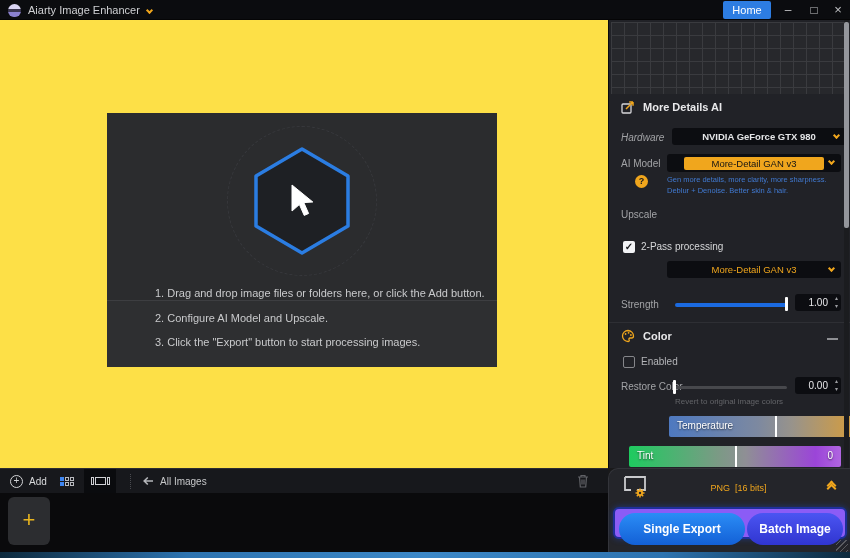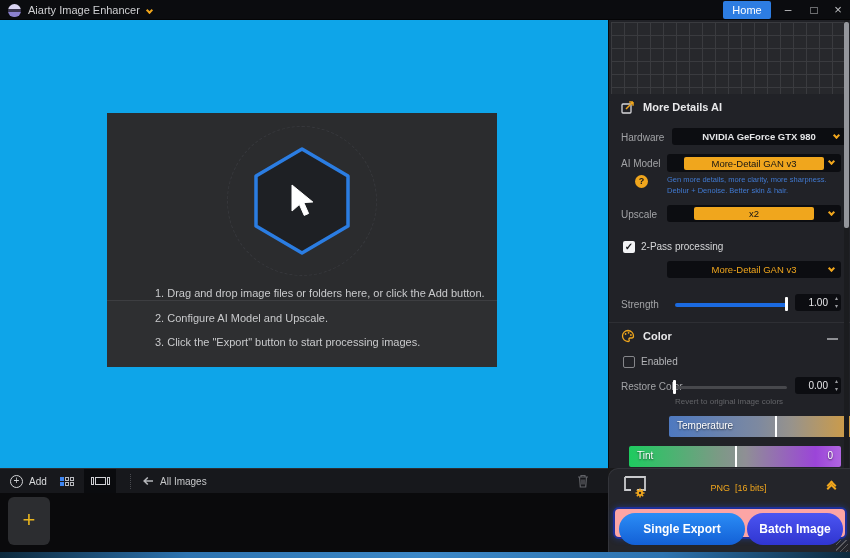--- a/index.html
+++ b/index.html
@@ -15,41 +15,41 @@
   #titlebar{left:0;top:0;width:850px;height:20px;background:#0b0c0f;border-bottom:1px solid #050506;}
   #app-menu{left:8px;top:2px;height:16px;display:flex;align-items:center;gap:7px;cursor:default;}
   #app-logo{width:13px;height:13px;border-radius:50% 50% 46% 46%;background:linear-gradient(180deg,#d9d4f2 0 42%,#3a3650 42% 58%,#8b81cf 58% 100%);}
   #app-title{font-size:11px;color:#cfd0d3;}
   .chevd{display:inline-block;width:5px;height:5px;border-right:2px solid var(--yellow);border-bottom:2px solid var(--yellow);transform:rotate(45deg);}
   #home-btn{left:723px;top:1px;width:48px;height:18px;background:#2d7de2;border-radius:2px;color:#fff;font-size:11px;text-align:center;line-height:18px;}
   .winctl{top:0;width:20px;height:20px;color:#bfc0c3;font-size:12px;text-align:center;line-height:20px;}
   #ctl-min{left:778px;} #ctl-max{left:804px;} #ctl-close{left:828px;font-size:13px;}
 
   
-  #canvas{left:0;top:20px;width:608px;height:448px;background:#0ea5e9;}
+  #canvas{left:0;top:20px;width:608px;height:448px;background:#fde047;}
   #drop-panel{left:107px;top:93px;width:390px;height:254px;background:linear-gradient(180deg,#2b2c2e 0 73.5%,#2e2f31 73.5% 100%);}
   #drop-divider{left:0;top:187px;width:390px;height:1px;background:#3d3e41;}
   #dash-circle{left:120px;top:13px;width:150px;height:150px;border:1px dashed #37383c;border-radius:50%;}
   #hexwrap{left:143px;top:32px;width:104px;height:112px;}
   .instr{left:48px;width:340px;font-size:11px;color:#c9cacc;white-space:nowrap;}
   #instr1{top:174px;} #instr2{top:199px;} #instr3{top:223px;}
 
   
   #sidebar{left:608px;top:20px;width:242px;height:448px;background:var(--sidebg);border-left:1px solid #0a0a0b;}
   #grid-tex{left:2px;top:2px;width:236px;height:72px;background-color:#27282c;
     background-image:linear-gradient(#3a3b3f 1px,transparent 1px),linear-gradient(90deg,#3a3b3f 1px,transparent 1px);
     background-size:13px 13px;}
   .sec-head{display:flex;align-items:center;gap:8px;font-size:11px;font-weight:bold;color:#e8e8ea;}
   #md-head{left:12px;top:80px;}
   .rowlab{font-size:10px;color:#a2a3a6;}
   .dd{background:var(--ddbg);border-radius:3px;height:17px;display:flex;align-items:center;justify-content:center;}
   .ddtext{font-size:9.5px;color:#e4e5e7;}
   .dd .chevd{position:absolute;right:7px;top:5px;}
   .badge{background:var(--yellow);border-radius:2px;color:#141414;font-size:9.5px;line-height:13px;height:13px;text-align:center;}
-  #hw-label{left:12px;top:112px;} #hw-dd{left:63px;top:108px;width:174px;font-weight:bold;}
+  #hw-label{left:12px;top:112px;font-style:italic;} #hw-dd{left:63px;top:108px;width:174px;font-weight:bold;}
   #aim-label{left:12px;top:138px;} #aim-dd{left:58px;top:134px;width:174px;height:18px;}
   #aim-badge{width:140px;}
   #help-icon{left:26px;top:155px;width:13px;height:13px;border-radius:50%;background:var(--yellow);color:#17181c;font-weight:bold;font-size:9px;line-height:13px;text-align:center;}
   .desc{left:58px;width:182px;font-size:7.5px;color:var(--descblue);white-space:nowrap;}
   #desc1{top:155px;} #desc2{top:166px;}
   #up-label{left:12px;top:189px;} #up-dd{left:58px;top:185px;width:174px;}
   #up-badge{width:120px;}
   .cb-on{width:12px;height:12px;border-radius:2px;background:#f2f3f5;color:#15161a;font-size:10px;font-weight:bold;line-height:12px;text-align:center;}
   .cb-off{width:12px;height:12px;border-radius:2px;border:1px solid #85868a;background:transparent;}
   #twopass-cb{left:14px;top:221px;} #twopass-label{left:32px;top:221px;font-size:10px;color:#d6d7d9;}
@@ -103,21 +103,21 @@
   
   #export-card{left:608px;top:468px;width:242px;height:84px;background:#24252a;border-top-left-radius:10px;border-top:1px solid #33343a;border-left:1px solid #33343a;}
   #exp-row{left:0;top:0;width:242px;height:36px;display:flex;align-items:center;}
   #exp-icon{margin-left:14px;}
   #exp-texts{flex:1;text-align:center;}
   #exp-title{font-size:10.5px;color:#e9e9eb;}
   #exp-format{font-size:9px;color:var(--yellow);margin-top:2px;}
   #exp-collapse{margin-right:16px;display:flex;flex-direction:column;align-items:center;}
   .chevu{width:7px;height:7px;border-left:2px solid var(--yellow);border-top:2px solid var(--yellow);transform:rotate(45deg);}
   .chevu+.chevu{margin-top:-4px;}
-  #exp-buttons{left:4px;top:38px;width:234px;height:32px;background:#fca5a5;border:2px solid #1e2f9a;border-radius:6px;box-shadow:0 0 6px rgba(30,80,220,.45);}
+  #exp-buttons{left:4px;top:38px;width:234px;height:32px;background:#8b5cf6;border:2px solid #1e2f9a;border-radius:6px;box-shadow:0 0 6px rgba(30,80,220,.45);}
   .expbtn{top:4px;height:32px;border-radius:16px;color:#fff;font-size:12px;font-weight:bold;text-align:center;line-height:32px;}
   #single-btn{left:4px;width:126px;background:linear-gradient(180deg,#2b8df6,#1360d6);}
   #batch-btn{left:132px;width:96px;background:linear-gradient(180deg,#4b55f2,#3035d0);}
   #resize-grip{left:836px;top:540px;width:12px;height:12px;background:repeating-linear-gradient(135deg,transparent 0 3px,#5a5b60 3px 4px);}
 
   
   #bottom-line{left:0;top:552px;width:850px;height:6px;background:linear-gradient(90deg,#0d2a3d,#2d73b0 22%,#3c88c8 50%,#2d73b0 78%,#0d2a3d);}
 </style>
 </head>
 <body>
@@ -173,24 +173,20 @@
     <div id="aim-dd" class="abs dd">
       <span id="aim-badge" class="badge">More-Detail GAN v3</span>
       <span class="chevd"></span>
     </div>
 
     <div id="help-icon" class="abs">?</div>
     <div id="desc1" class="abs desc">Gen more details, more clarity, more sharpness.</div>
     <div id="desc2" class="abs desc">Deblur + Denoise. Better skin &amp; hair.</div>
 
     <div id="up-label" class="abs rowlab">Upscale</div>
-    <div id="up-dd" class="abs dd">
-      <span id="up-badge" class="badge">x2</span>
-      <span class="chevd"></span>
-    </div>
 
     <div id="twopass-cb" class="abs cb-on">✓</div>
     <div id="twopass-label" class="abs">2-Pass processing</div>
 
     <div id="tpm-dd" class="abs dd">
       <span class="ddtext">More-Detail GAN v3</span>
       <span class="chevd"></span>
     </div>
 
     <div id="str-label" class="abs rowlab">Strength</div>

